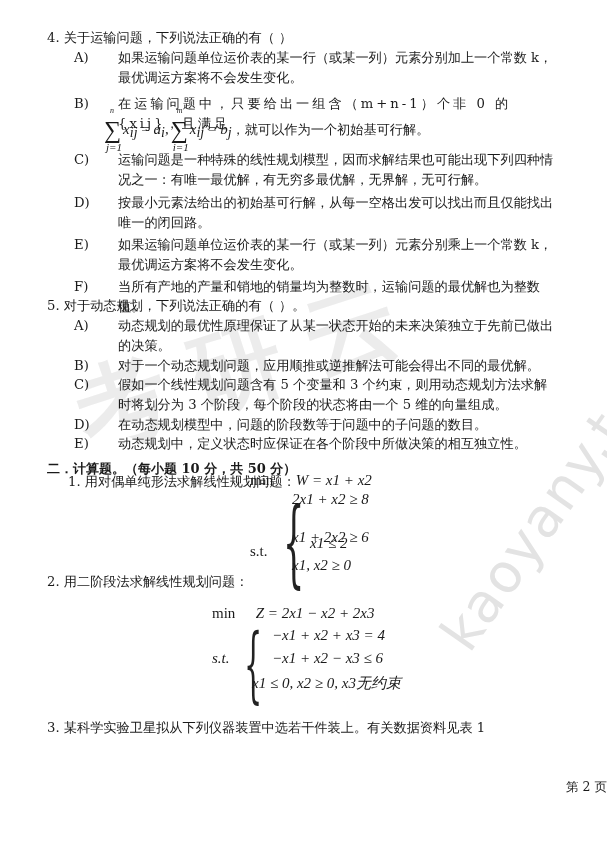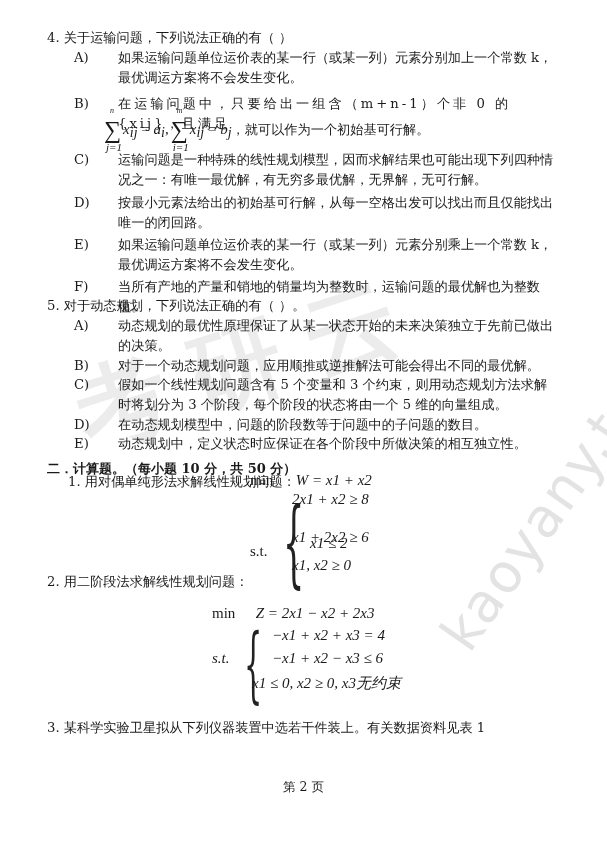--- a/index.html
+++ b/index.html
@@ -12,21 +12,21 @@
   .content { position:absolute; left:0; top:0; width:607px; z-index:1; }
   .q { position:absolute; left:47px; font-size:13.2px; line-height:20px; white-space:nowrap; }
   .opt { position:absolute; left:74px; width:485px; font-size:13.2px; line-height:20px; }
   .opt .lbl { position:absolute; left:0; top:0; }
   .opt .txt { margin-left:44px; display:block; }
   .sec { position:absolute; left:47px; font-size:13px; font-weight:bold; }
   .math { position:absolute; font-family:"Liberation Serif","DejaVu Serif",serif; font-size:15px; white-space:nowrap; }
   .math i { font-style:italic; }
   sub { font-size:14px; vertical-align:-3px; }
   .brace { position:absolute; font-family:"DejaVu Serif",serif; font-weight:100; color:#222; }
-  .footer { position:absolute; left:0; width:607px; text-align:center; top:779px; font-size:12.5px; }
+  .footer { position:absolute; left:0; width:607px; text-align:right; top:779px; font-size:12.5px; }
   .sum { display:inline-block; position:relative; font-size:24px; vertical-align:-4px; margin:0 2px; }
   .sum .top { position:absolute; top:-11px; left:6px; font-size:8px; font-style:italic; }
   .sum .bot { position:absolute; bottom:-9px; left:2px; font-size:11px; font-style:italic; }
 </style>
 </head>
 <body>
 
 <div class="page">
 
   <div class="wm wm-cn">考研云</div>

